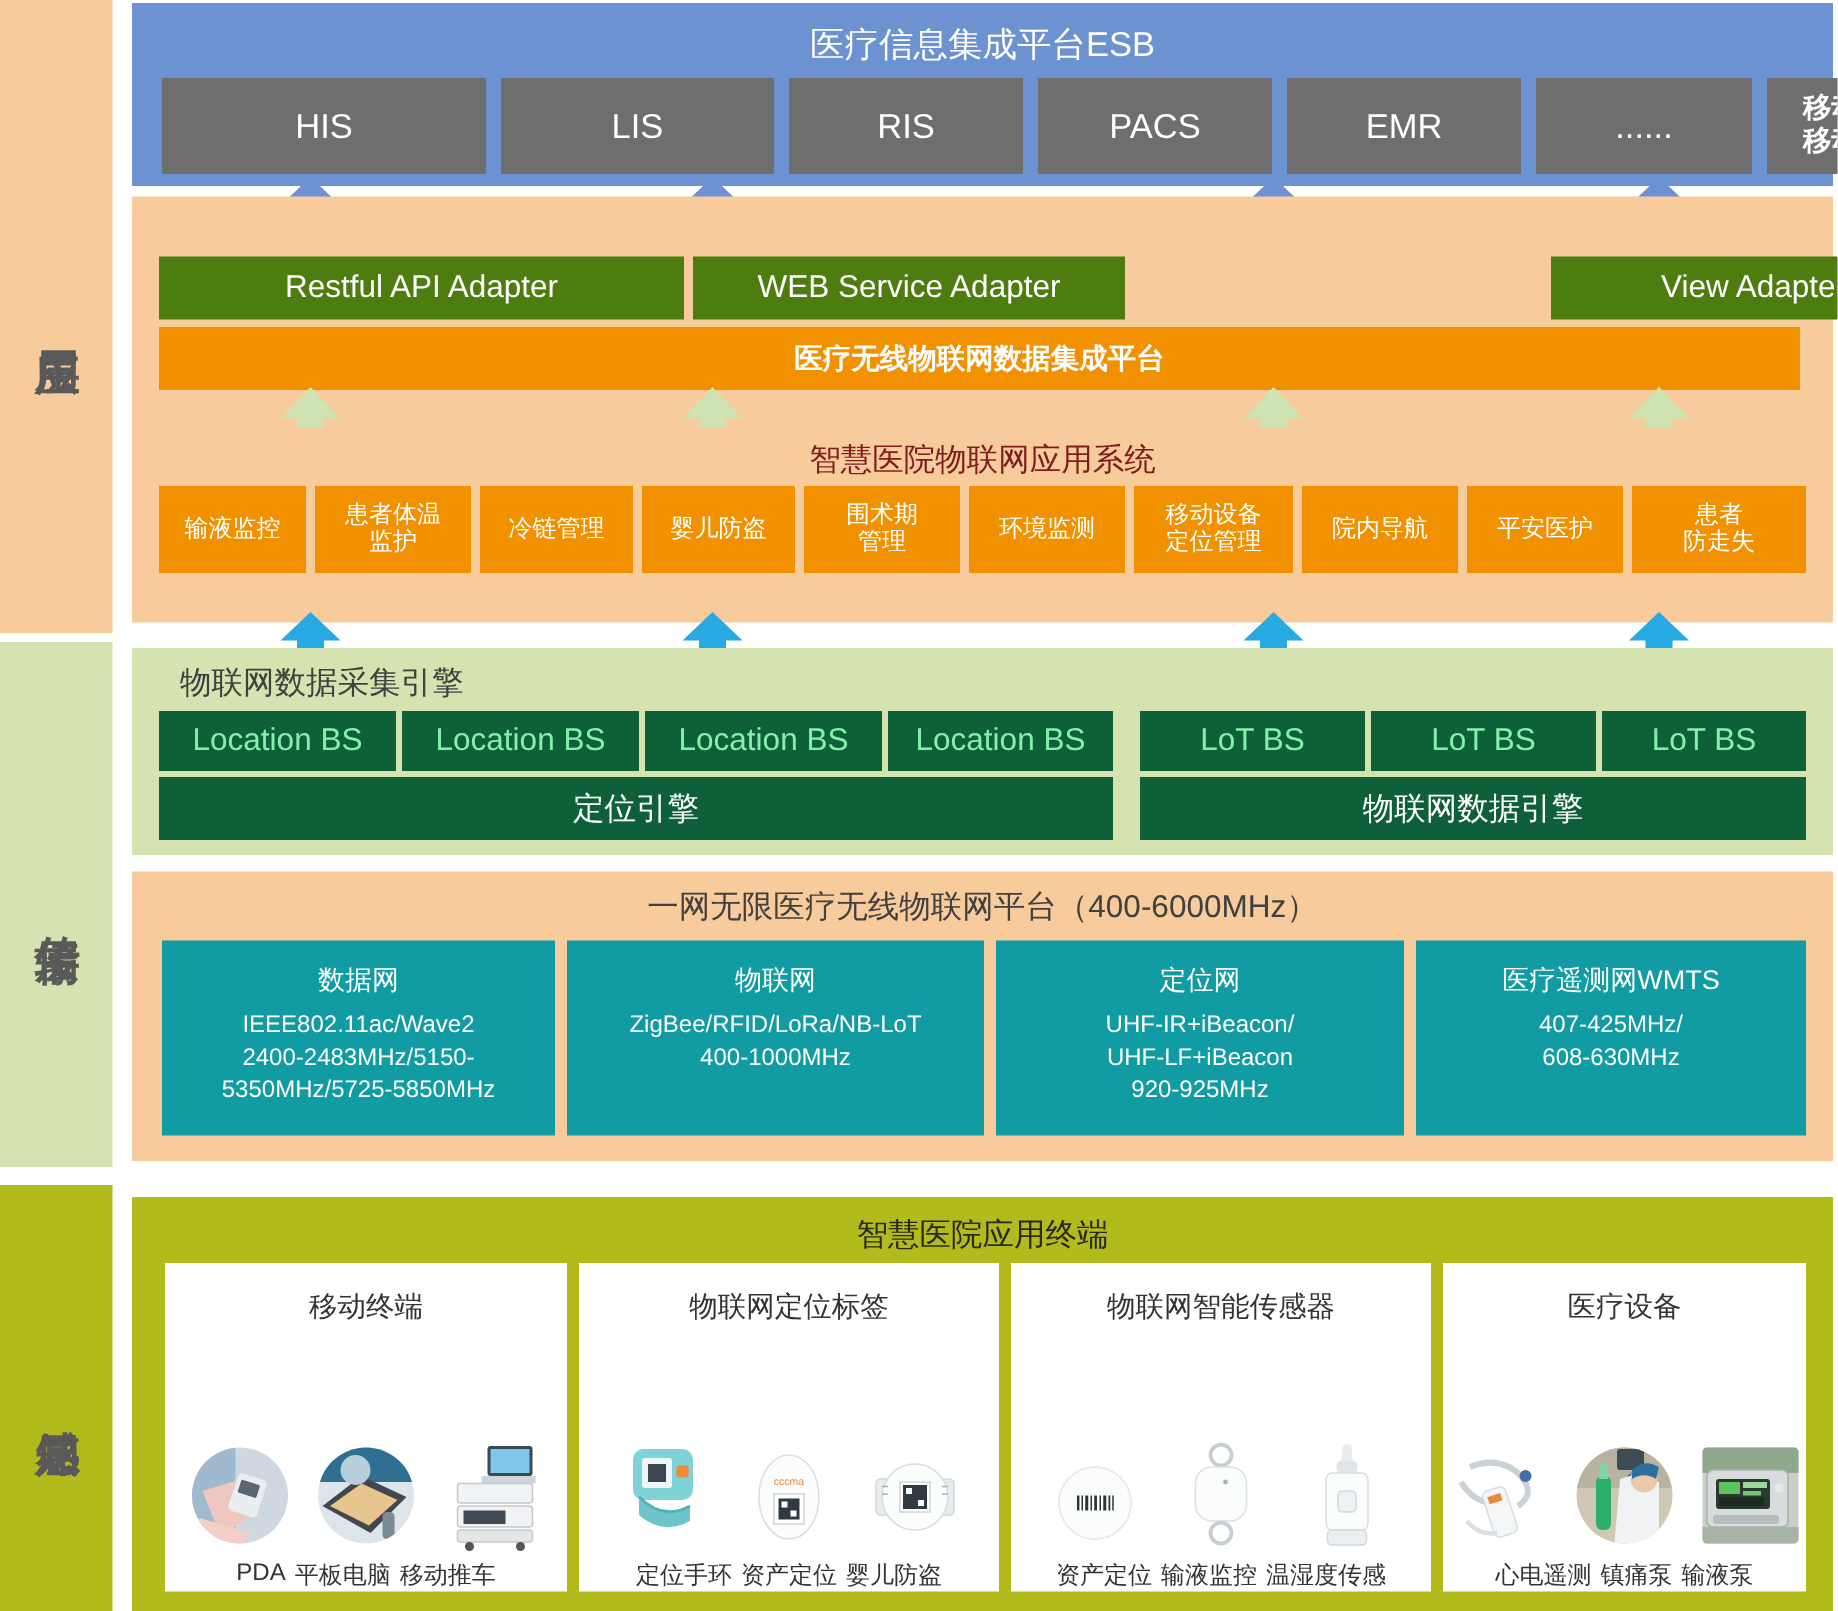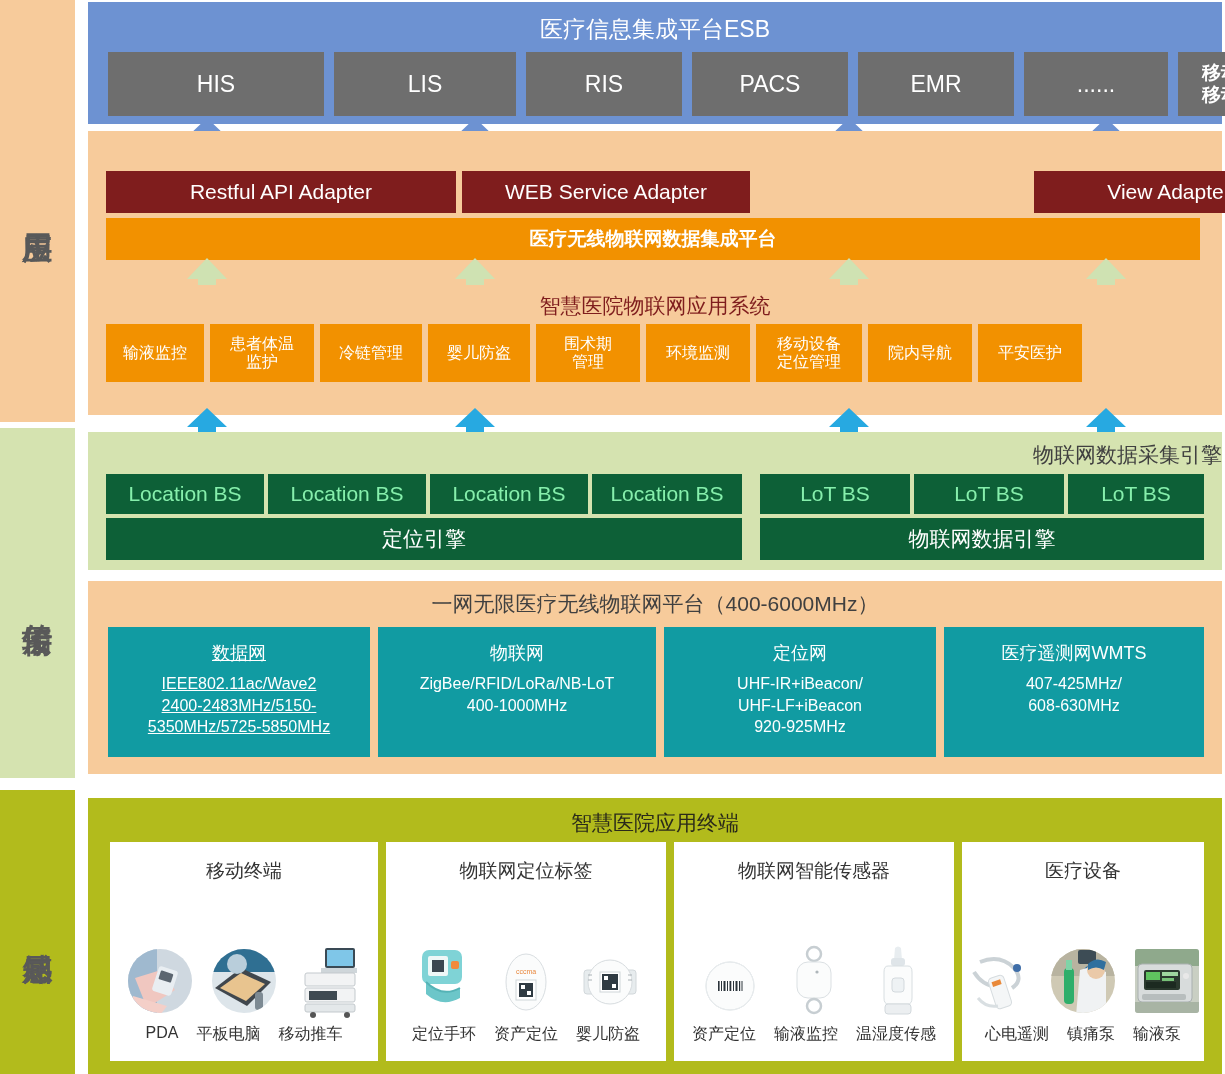--- a/index.html
+++ b/index.html
@@ -49,21 +49,21 @@
     font-size: 23px; text-align: center; line-height: 1.15;
   }
   .esb-box.bold { font-weight: bold; font-size: 19px; }
 
   #adapter-panel {
     left: 88px; top: 131px; width: 1134px; height: 159px;
     background: #f7cb9b;
   }
   .adapter-box {
     position: absolute; top: 40px; height: 42px;
-    background: #7f1d1d; color: #ffffff;
+    background: #4d7c0f; color: #ffffff;
     display: flex; align-items: center; justify-content: center;
     font-size: 21px;
   }
   #integration-bar {
     position: absolute; left: 18px; top: 87px; width: 1094px; height: 42px;
     background: #f29100; color: #ffffff; font-weight: bold; font-size: 19px;
     display: flex; align-items: center; justify-content: center;
   }
 
   #appsys-panel {
@@ -81,21 +81,21 @@
     font-size: 16px; text-align: center; line-height: 1.15;
   }
 
   
   #collect-panel {
     left: 88px; top: 432px; width: 1134px; height: 138px;
     background: #d5e3b0;
   }
   #collect-title {
     position: absolute; left: 0; right: 0; top: 9px;
-    text-align: right; color: #404040; font-size: 21px;
+    text-align: left; color: #404040; font-size: 21px; padding-left: 32px;
   }
   .bs-box {
     position: absolute; top: 42px; height: 40px;
     background: #0d6037; color: #86efac;
     display: flex; align-items: center; justify-content: center;
     font-size: 21px;
   }
   .engine-bar {
     position: absolute; top: 86px; height: 42px;
     background: #0d6037; color: #ffffff;
@@ -132,21 +132,21 @@
   .dev-card {
     position: absolute; top: 44px; height: 219px;
     background: #ffffff;
     display: flex; flex-direction: column; align-items: center;
   }
   .dev-card-title { margin-top: 16px; font-size: 19px; color: #333333; }
   .dev-row { display: flex; align-items: flex-end; justify-content: center; gap: 6px; margin-top: 10px; flex: 1; }
   .dev-item { display: flex; flex-direction: column; align-items: center; width: 78px; }
   .dev-thumb { width: 66px; height: 74px; display: flex; align-items: center; justify-content: center; }
   .dev-label { margin-top: 6px; font-size: 16px; color: #333333; white-space: nowrap; }
-  .dev-labels { display: flex; justify-content: center; gap: 18px; margin-bottom: 16px; }
+  .dev-labels { display: flex; justify-content: center; gap: 6px; }
 
   
   .arrow { position: absolute; }
 </style>
 </head>
 <body>
 
 <div class="rail" id="rail-app">
   <span class="rail-text">应用层</span>
 </div>
@@ -205,20 +205,21 @@
   <div id="appsys-title">智慧医院物联网应用系统</div>
   <div class="appsys-box" style="left:18px;width:98px;">输液监控</div>
   <div class="appsys-box" style="left:122px;width:104px;">患者体温<br>监护</div>
   <div class="appsys-box" style="left:232px;width:102px;">冷链管理</div>
   <div class="appsys-box" style="left:340px;width:102px;">婴儿防盗</div>
   <div class="appsys-box" style="left:448px;width:104px;">围术期<br>管理</div>
   <div class="appsys-box" style="left:558px;width:104px;">环境监测</div>
   <div class="appsys-box" style="left:668px;width:106px;">移动设备<br>定位管理</div>
   <div class="appsys-box" style="left:780px;width:104px;">院内导航</div>
   <div class="appsys-box" style="left:890px;width:104px;">平安医护</div>
+  <div class="appsys-box" style="left:1000px;width:116px;">患者<br>防走失</div>
 </div>
 
 <svg class="arrow" style="left:185px;top:408px;" width="44" height="66" viewBox="0 0 44 66">
   <polygon points="22,0 42,19 31,19 31,47 42,47 22,66 2,47 13,47 13,19 2,19" fill="#27a9e1"></polygon>
 </svg>
 <svg class="arrow" style="left:453px;top:408px;" width="44" height="66" viewBox="0 0 44 66">
   <polygon points="22,0 42,19 31,19 31,47 42,47 22,66 2,47 13,47 13,19 2,19" fill="#27a9e1"></polygon>
 </svg>
 <svg class="arrow" style="left:827px;top:408px;" width="44" height="66" viewBox="0 0 44 66">
   <polygon points="22,0 42,19 31,19 31,47 42,47 22,66 2,47 13,47 13,19 2,19" fill="#27a9e1"></polygon>
@@ -235,21 +236,21 @@
   <div class="bs-box" style="left:504px;width:150px;">Location BS</div>
   <div class="bs-box" style="left:672px;width:150px;">LoT BS</div>
   <div class="bs-box" style="left:826px;width:150px;">LoT BS</div>
   <div class="bs-box" style="left:980px;width:136px;">LoT BS</div>
   <div class="engine-bar" style="left:18px;width:636px;">定位引擎</div>
   <div class="engine-bar" style="left:672px;width:444px;">物联网数据引擎</div>
 </div>
 
 <div class="panel" id="wireless-panel">
   <div id="wireless-title">一网无限医疗无线物联网平台（400-6000MHz）</div>
-  <div class="net-box" style="left:20px;width:262px;text-decoration:underline;">
+  <div class="net-box" style="left:20px;width:262px;">
     <div class="net-name">数据网</div>
     <div class="net-spec">IEEE802.11ac/Wave2<br>2400-2483MHz/5150-<br>5350MHz/5725-5850MHz</div>
   </div>
   <div class="net-box" style="left:290px;width:278px;">
     <div class="net-name">物联网</div>
     <div class="net-spec">ZigBee/RFID/LoRa/NB-LoT<br>400-1000MHz</div>
   </div>
   <div class="net-box" style="left:576px;width:272px;">
     <div class="net-name">定位网</div>
     <div class="net-spec">UHF-IR+iBeacon/<br>UHF-LF+iBeacon<br>920-925MHz</div>

